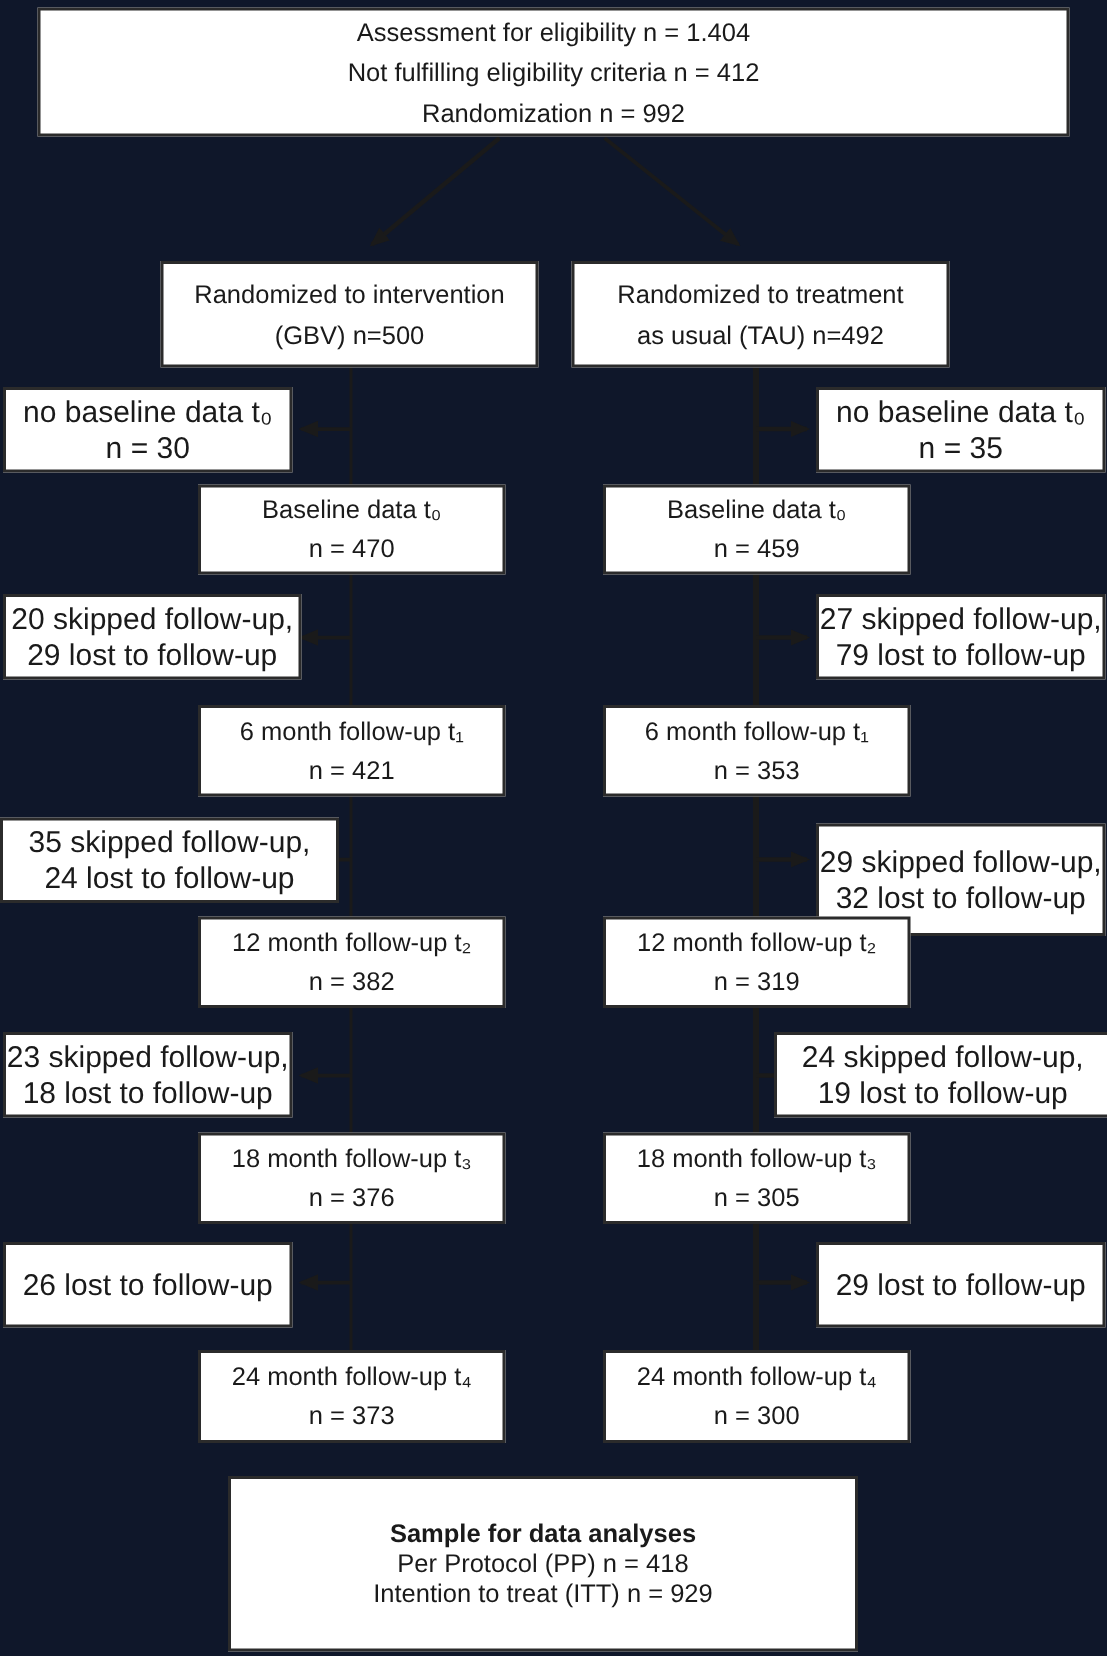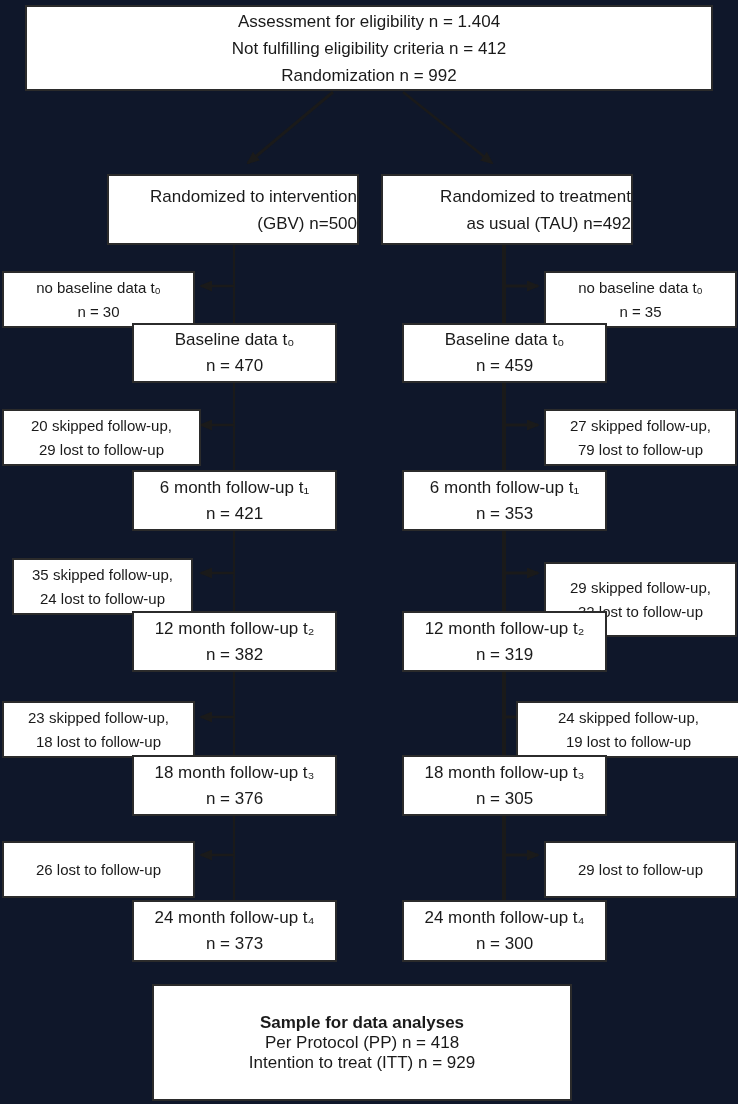--- a/index.html
+++ b/index.html
@@ -12,23 +12,23 @@
     overflow:hidden;
   }
   svg.connectors{position:absolute;left:0;top:0;z-index:0;pointer-events:none;}
   .box{
     position:absolute;z-index:1;box-sizing:border-box;
     background:#ffffff;border:2px solid #2b2b2b;
     display:flex;flex-direction:column;align-items:center;justify-content:center;
     text-align:center;
   }
   .top-box{font-size:17px;line-height:27px;}
-  .rand{font-size:17px;line-height:27px;align-items:flex-end;}
+  .rand{font-size:17px;line-height:27px;}
   .stage{font-size:17px;line-height:26px;}
-  .side{font-size:15px;line-height:24px;margin-top:13px;}
+  .side{font-size:20px;line-height:24px;}
   .bottom-box{font-size:17px;justify-content:center;padding:6px 15px;}
   .bottom-box .title{font-weight:bold;}
 </style>
 </head>
 <body>
 
 <div class="canvas">
 
   <svg class="connectors" width="738" height="1104" viewBox="0 0 738 1104">
     <defs>
@@ -78,21 +78,21 @@
   </div>
 
   <div class="box side" style="left:2px;top:258px;width:193px;height:57px">
     <span>no baseline data t₀</span>
     <span>n = 30</span>
   </div>
   <div class="box side" style="left:2px;top:396px;width:199px;height:57px">
     <span>20 skipped follow-up,</span>
     <span>29 lost to follow-up</span>
   </div>
-  <div class="box side" style="left:12px;top:545px;width:181px;height:57px">
+  <div class="box side" style="left:0;top:545px;width:226px;height:57px">
     <span>35 skipped follow-up,</span>
     <span>24 lost to follow-up</span>
   </div>
   <div class="box side" style="left:2px;top:688px;width:193px;height:57px">
     <span>23 skipped follow-up,</span>
     <span>18 lost to follow-up</span>
   </div>
   <div class="box side" style="left:2px;top:828px;width:193px;height:57px">
     <span>26 lost to follow-up</span>
   </div>

